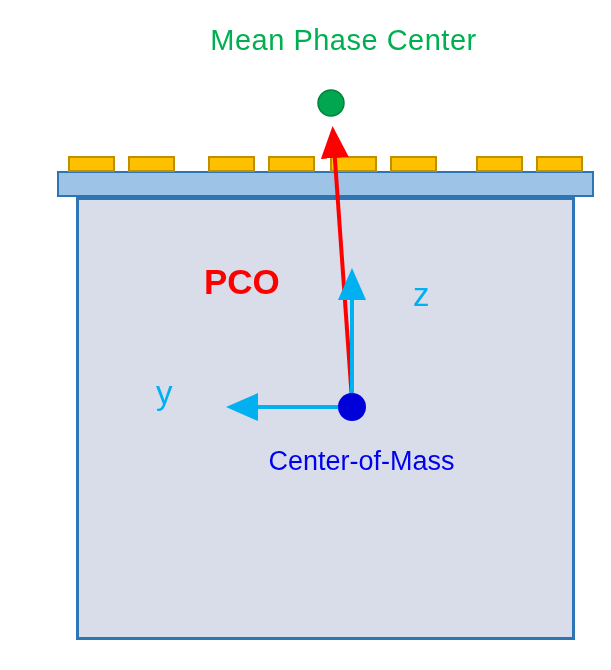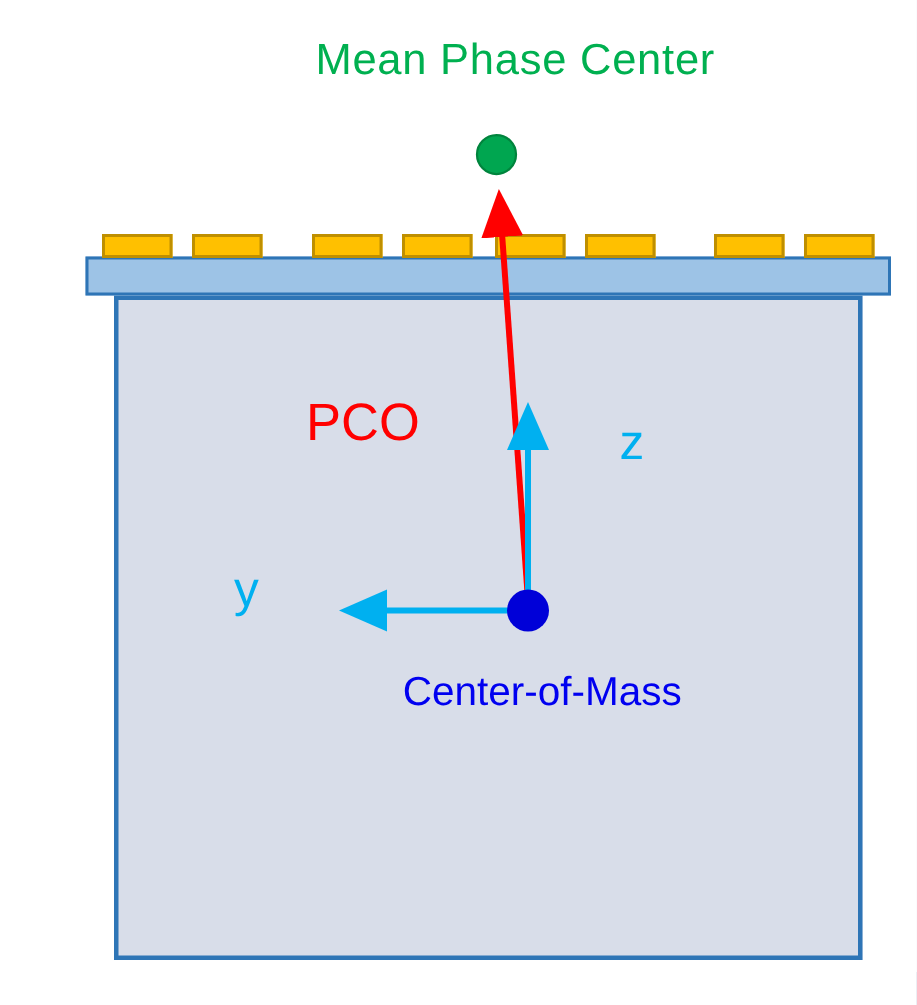--- a/index.html
+++ b/index.html
@@ -51,21 +51,21 @@
     border: 2px solid #BF8F00;
   }
   .overlay {
     position: absolute;
     left: 0;
     top: 0;
     width: 611px;
     height: 670px;
   }
   .lbl { position: absolute; line-height: 1; }
-  .lbl-pco   { left: 204px; top: 264px; color: #FF0000; font-size: 35px; font-weight: 400; }
+  .lbl-pco   { left: 204px; top: 264px; color: #FF0000; font-size: 35px; font-weight: 700; }
   .lbl-z     { left: 413px; top: 278px; color: #00B0F0; font-size: 33px; }
   .lbl-y     { left: 156px; top: 376px; color: #00B0F0; font-size: 33px; }
   .lbl-com   { left: 0; top: 448px; width: 100%; text-align: center; transform: translateX(32px);
                color: #0000F0; font-size: 27px; }
 </style>
 </head>
 <body>
 
 <div class="stage">
 

